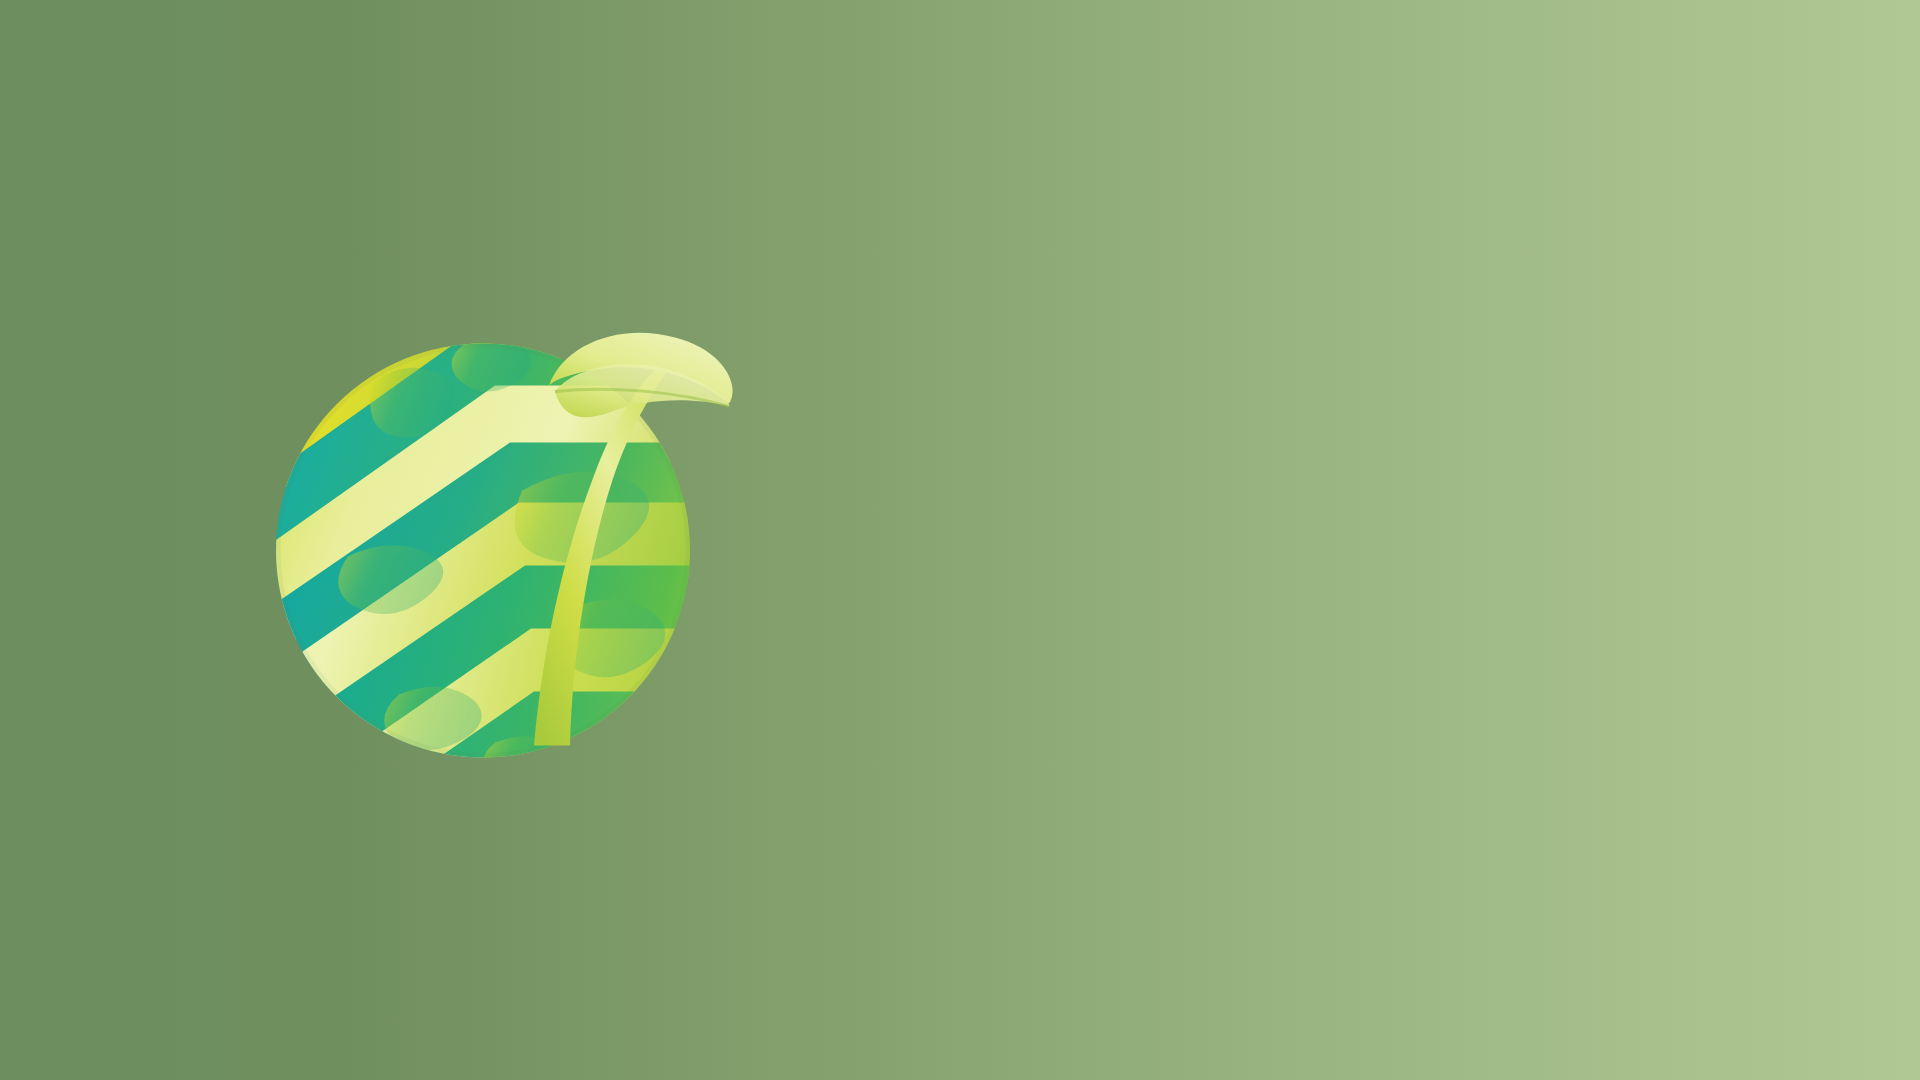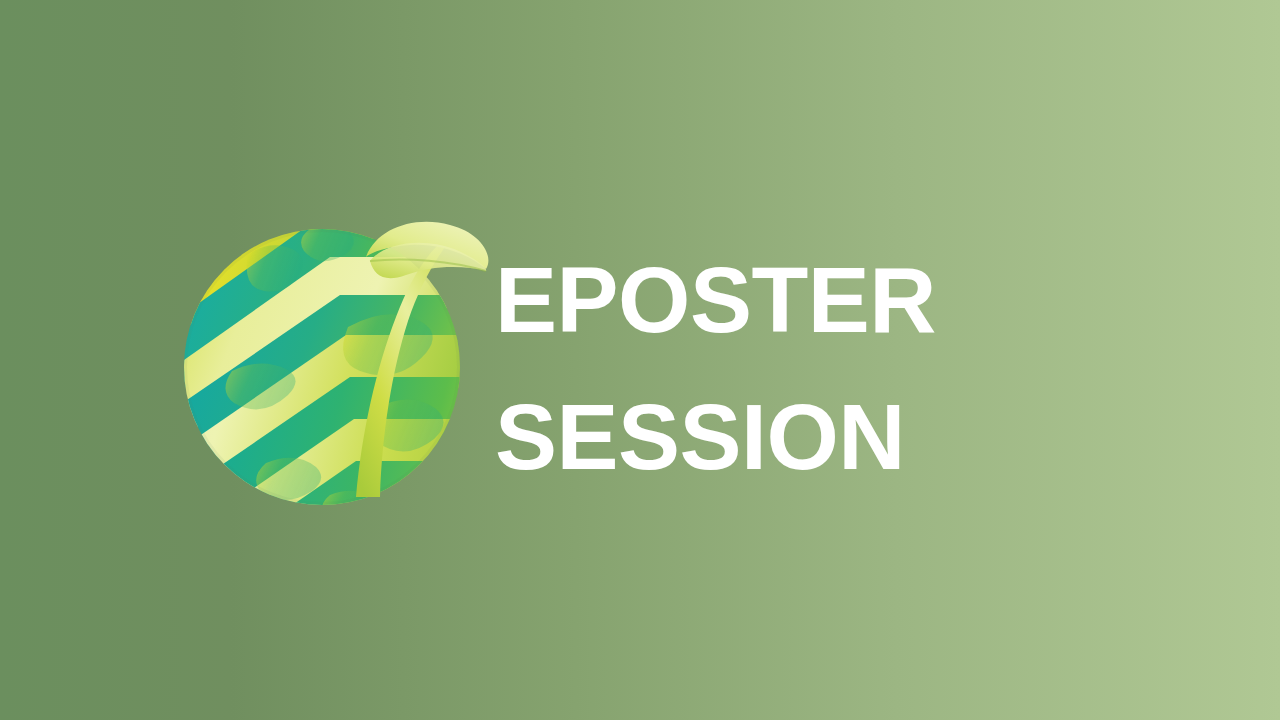--- a/index.html
+++ b/index.html
@@ -194,18 +194,14 @@
                C 214 52 200 58 196 62 Z" fill="url(#gLeaf)"></path>
       <path d="M 200 66
                C 214 48 252 42 284 54
                C 308 64 318 74 316 76
                C 294 70 262 70 236 80
                C 214 88 204 80 200 66 Z" fill="url(#gLeaf)" opacity="0.9"></path>
       <path d="M 200 66 C 236 62 282 66 316 76" fill="none" stroke="#8fb93c" stroke-opacity="0.45" stroke-width="2"></path>
     </svg>
   </div>
 
-  <div id="title-block">
-    <div class="title-line">EPOSTER</div>
-    <div class="title-line">SESSION</div>
-  </div>
 
 </div>
 
 </body></html>

